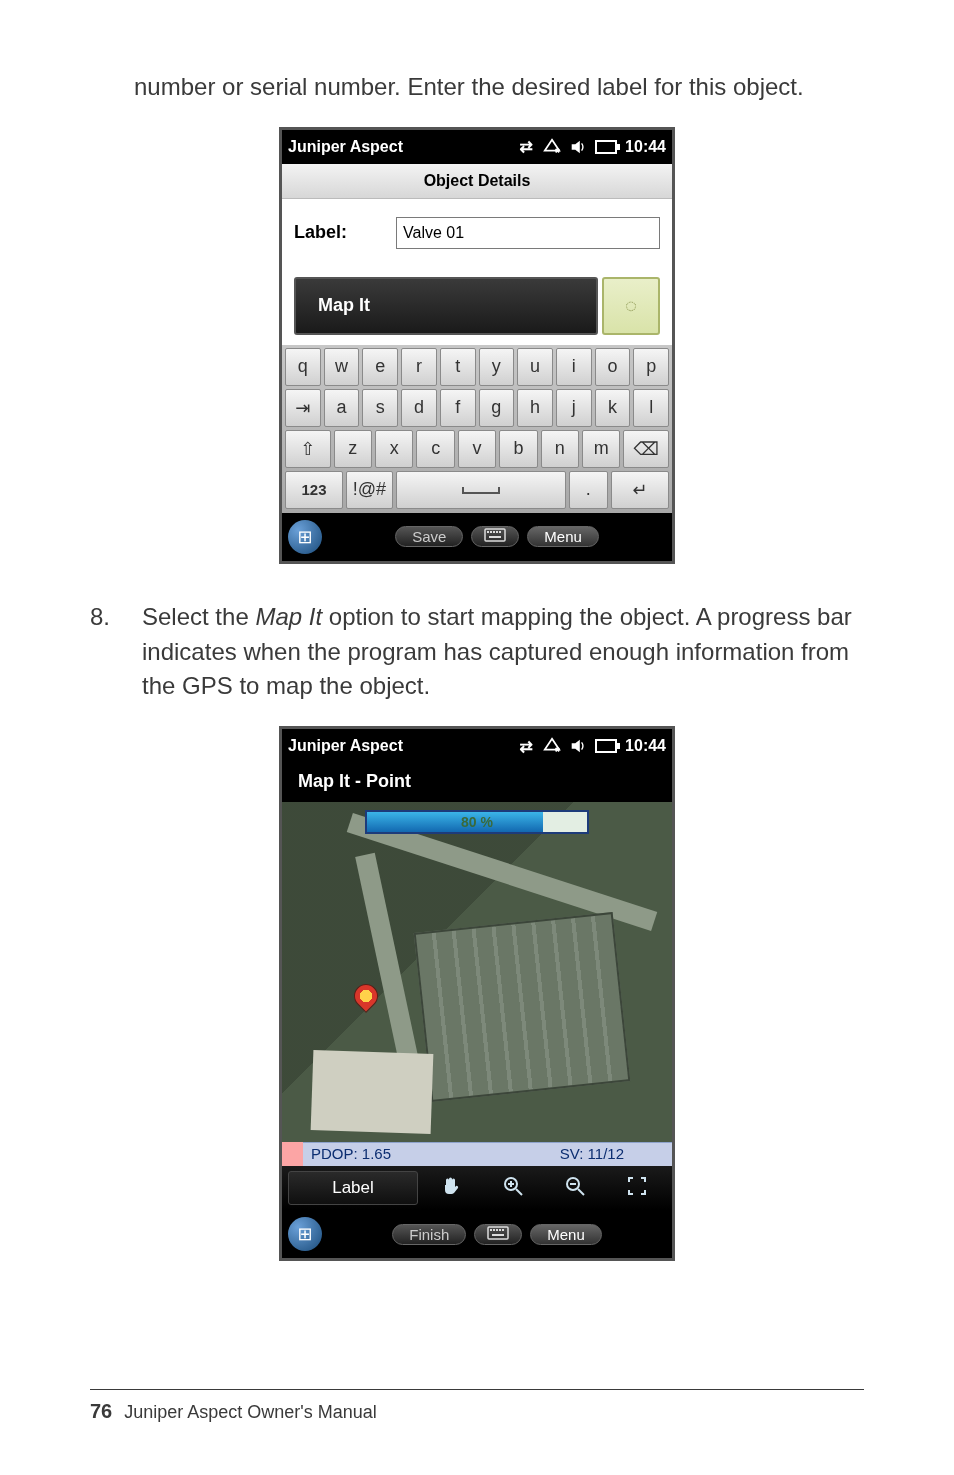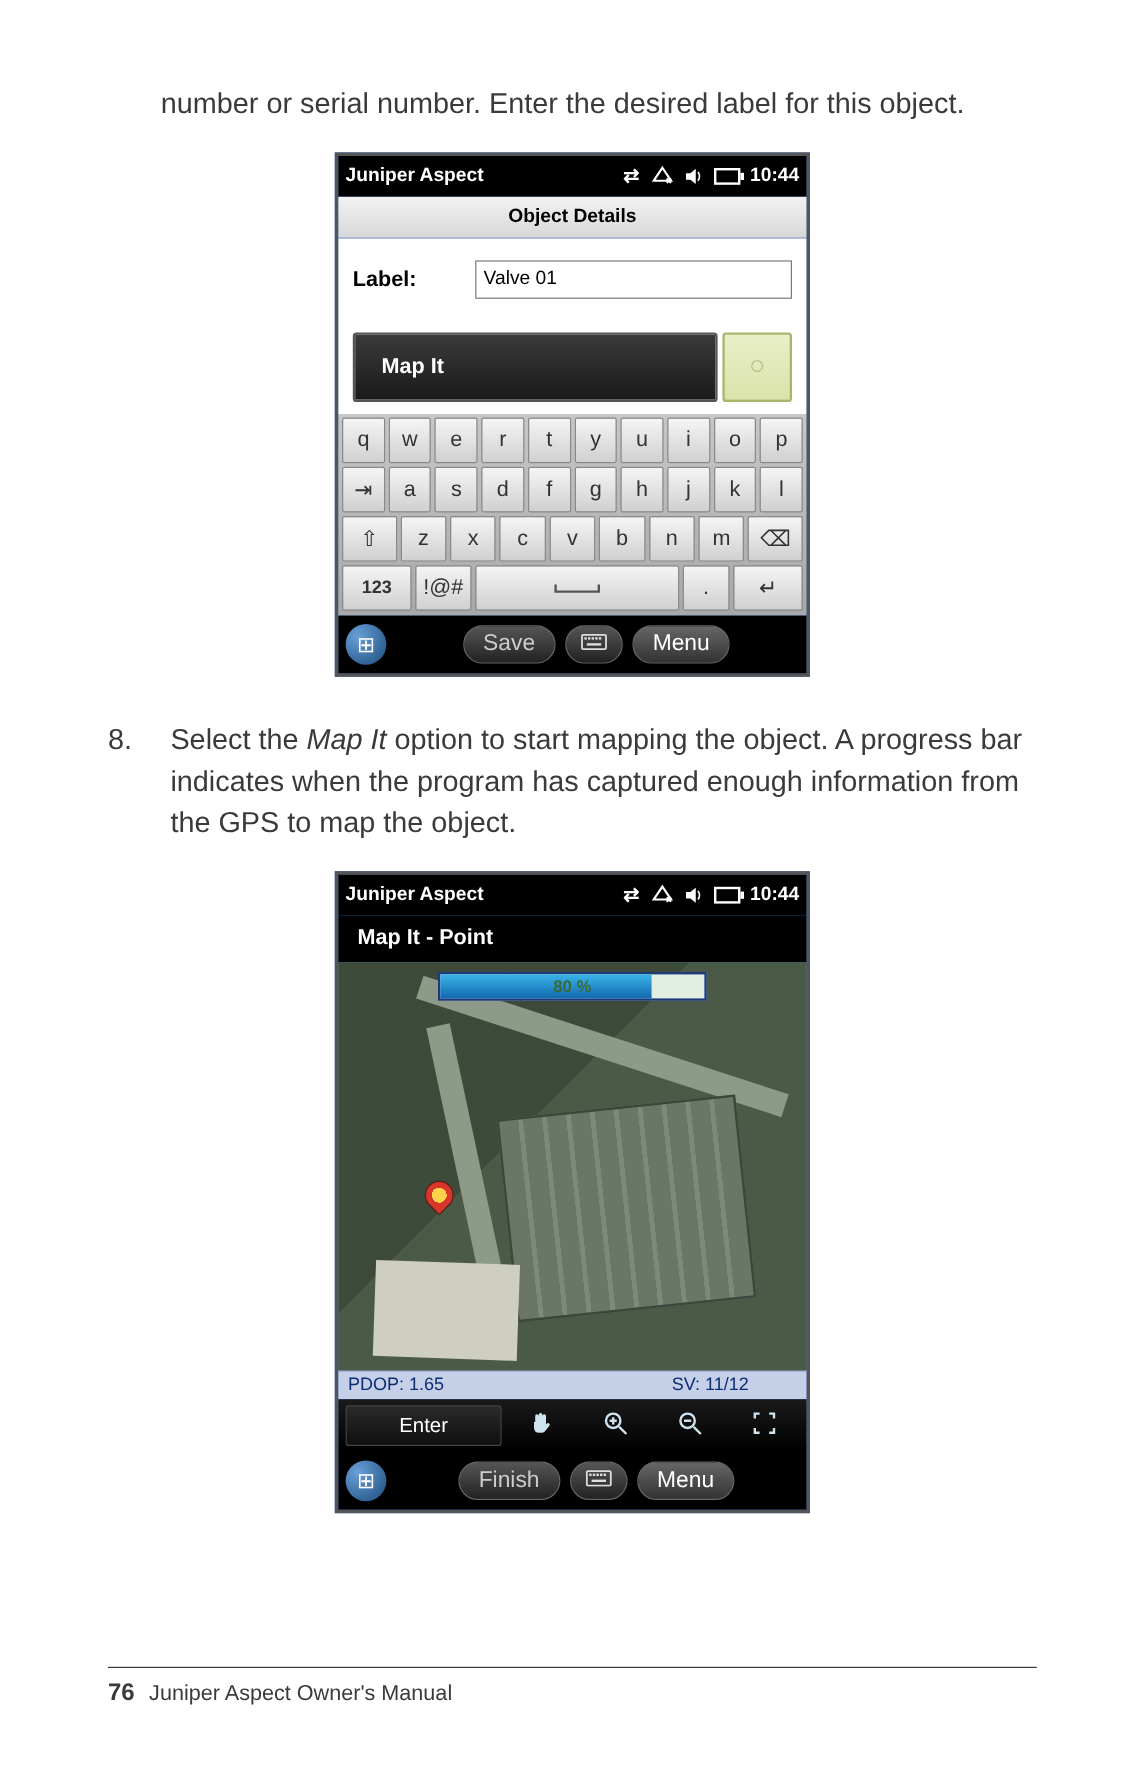--- a/index.html
+++ b/index.html
@@ -29,21 +29,21 @@
     flex-shrink: 0;
   }
   .list-body { flex: 1; }
   .italic { font-style: italic; }
 
   
   .device {
     width: 396px;
     margin: 12px auto 36px auto;
     border: 3px solid #555;
-    background: #3b82f6;
+    background: #fca5a5;
     display: flex;
     flex-direction: column;
     font-family: Tahoma, Arial, sans-serif;
     font-size: 16px;
   }
 
   
   .statusbar {
     height: 34px;
     background: #000;
@@ -143,25 +143,25 @@
     gap:6px;
     padding:0 6px;
   }
   .winflag {
     width:34px; height:34px; border-radius:50%;
     background: radial-gradient(circle at 30% 30%, #6aa0d8, #1a4b7a);
     display:flex; align-items:center; justify-content:center;
     color:#fff; font-size:18px;
   }
   .pillbtn {
-    height:32px; padding:0 16px;
+    height:21px; padding:0 16px;
     border-radius:16px;
     background: linear-gradient(#555,#222);
     border:1px solid #666;
-    color:#ccc; font-size:19px;
+    color:#ccc; font-size:15px;
     display:flex; align-items:center; justify-content:center;
   }
   .pillbtn.active { color:#fff; background: linear-gradient(#666,#333); }
   .pillbtn.kbdicon { padding:0 12px; }
 
   
   .d2-titlebar {
     background:#000;
     color:#fff;
     font-weight:bold;
@@ -214,20 +214,21 @@
     pointer-events:none;
   }
   .d2-gps-strip {
     height:24px;
     background: #c6cfe8;
     color:#0b2d70;
     display:flex;
     font-size:15px;
     font-weight:500;
     border-top:1px solid #8ea3cc;
+    margin-left:21px;
   }
   .d2-gps-strip > div { padding: 2px 8px; }
   .d2-gps-strip .c1 { flex:1; }
   .d2-gps-strip .c2 { flex:1; text-align:right; }
   .d2-gps-strip .c3 { width:40px; }
 
   .d2-toolbar {
     height:44px;
     background: linear-gradient(#1a1a1a,#000);
     display:flex; align-items:center; gap:4px; padding:0 6px;
@@ -425,21 +426,21 @@
     </div>
   </div>
 
   <div class="d2-gps-strip">
     <div class="c1">PDOP: 1.65</div>
     <div class="c2">SV: 11/12</div>
     <div class="c3"></div>
   </div>
 
   <div class="d2-toolbar">
-    <div class="stopbtn">Enter</div>
+    <div class="stopbtn">Label</div>
     <div class="tool-rect">
       <span>
         <svg viewBox="0 0 24 24" fill="#cfe3ef">
             <path d="M7 11 V6 a1.5 1.5 0 0 1 3 0 V10 V5 a1.5 1.5 0 0 1 3 0 V10 V6 a1.5 1.5 0 0 1 3 0 V13 l1-1 a1.5 1.5 0 0 1 2 2 l-4 5 a4 4 0 0 1-3 1 H10 a4 4 0 0 1-4-4 V11 a1.5 1.5 0 0 1 1 0 Z"></path>
           </svg>
       </span>
     </div>
     <div class="tool-rect">
       <span>
         <svg viewBox="0 0 24 24" fill="none" stroke="#cfe3ef" stroke-width="2">

